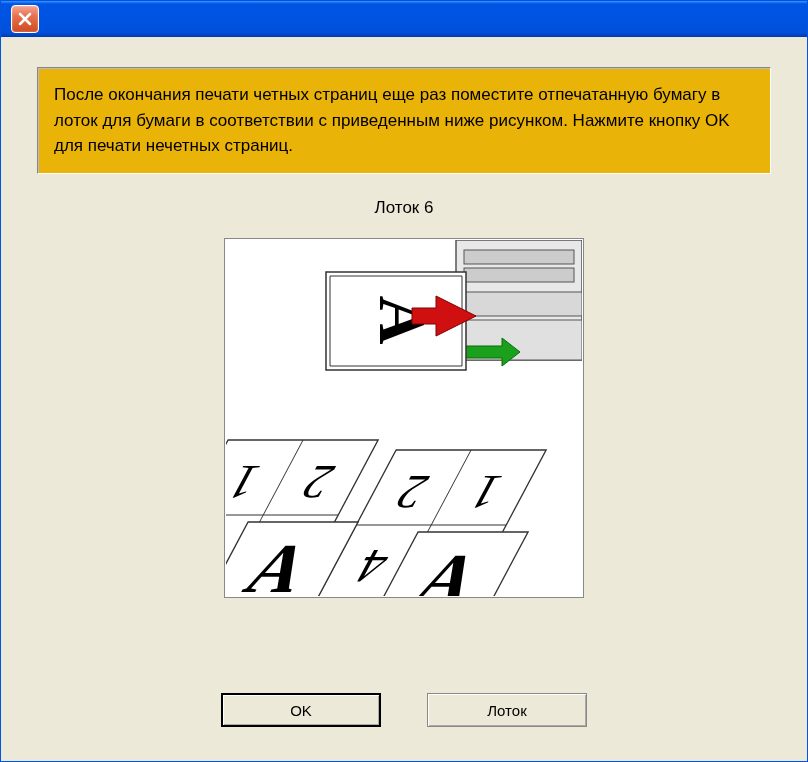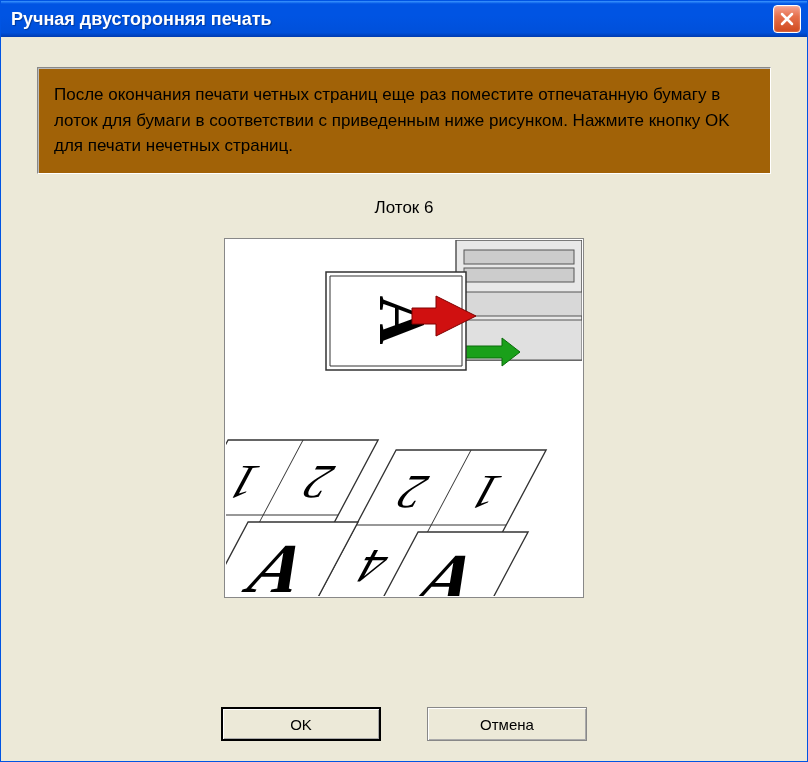--- a/index.html
+++ b/index.html
@@ -47,21 +47,21 @@
     .close-btn svg { display: block; }
     .content {
       flex: 1;
       padding: 30px 36px 20px 36px;
       display: flex;
       flex-direction: column;
       align-items: center;
     }
     .instruction-box {
       width: 100%;
-      background: #a16207;
+      background: #eab308;
       border: 1px solid;
       border-color: #888 #fff #fff #888;
       box-shadow: inset 1px 1px 0 #bbb;
       padding: 14px 16px;
       font-size: 17px;
       line-height: 1.5;
       color: #000;
     }
     .tray-label {
       margin-top: 24px;
@@ -73,20 +73,21 @@
       width: 360px;
       height: 360px;
       border: 1px solid #888;
       background: #fff;
       display: flex;
       align-items: center;
       justify-content: center;
     }
     .button-row {
       margin-top: auto;
+      margin-bottom: 14px;
       display: flex;
       gap: 46px;
       justify-content: center;
       width: 100%;
     }
     .btn {
       min-width: 160px;
       height: 34px;
       background: #ece9d8;
       border: 1px solid #888;
@@ -97,21 +98,20 @@
     }
     .btn-default {
       border: 2px solid #000;
     }
   </style>
 </head>
 <body>
 
 <div class="window">
   <div class="titlebar">
-    <span class="title-text">Ручная двусторонняя печать</span>
     <div class="close-btn">
       <svg width="14" height="14" viewBox="0 0 14 14">
         <path d="M2 2 L12 12 M12 2 L2 12" stroke="#fff" stroke-width="2.5" stroke-linecap="round"></path>
       </svg>
     </div>
   </div>
 
   <div class="content">
     <div class="instruction-box">После окончания печати четных страниц еще раз поместите отпечатанную бумагу в лоток для бумаги в соответствии с приведенным ниже рисунком. Нажмите кнопку OK для печати нечетных страниц.</div>
 
@@ -171,16 +171,16 @@
           <g transform="translate(142,262) skewX(-28)">
             <rect x="66" y="30" width="110" height="90" fill="#fff" stroke="#333" stroke-width="1.5"></rect>
             <text x="121" y="100" font-family="serif" font-size="70" font-weight="bold" fill="#000" text-anchor="middle">A</text>
           </g>
         </g>
       </svg>
     </div>
 
     <div class="button-row">
       <button class="btn btn-default">OK</button>
-      <button class="btn">Отмена</button>
+      <button class="btn">Лоток</button>
     </div>
   </div>
 </div>
 
 </body></html>

